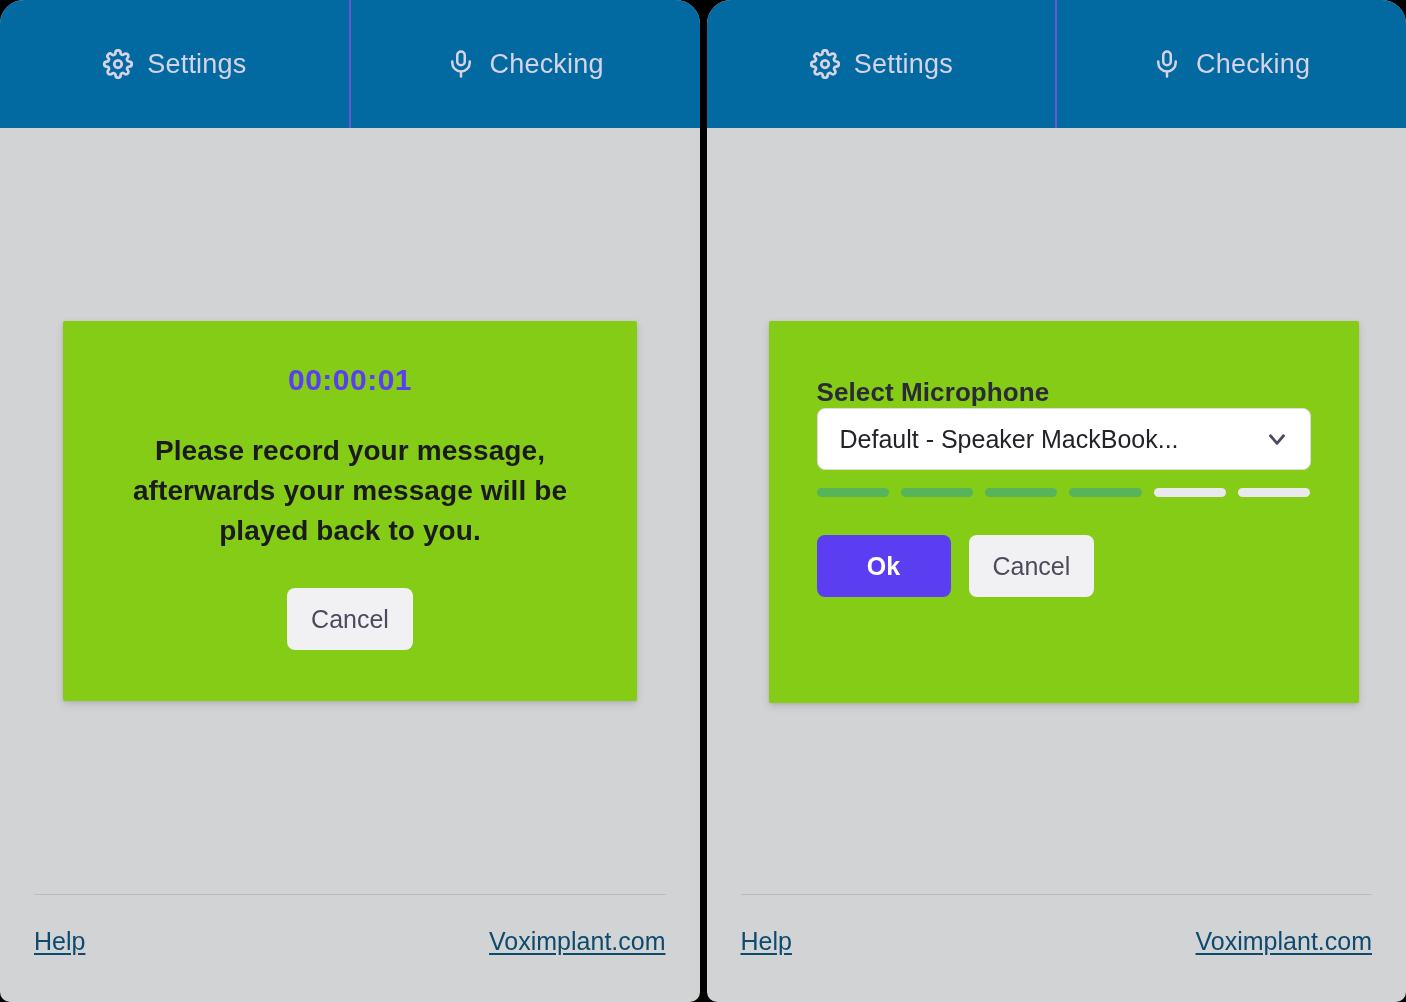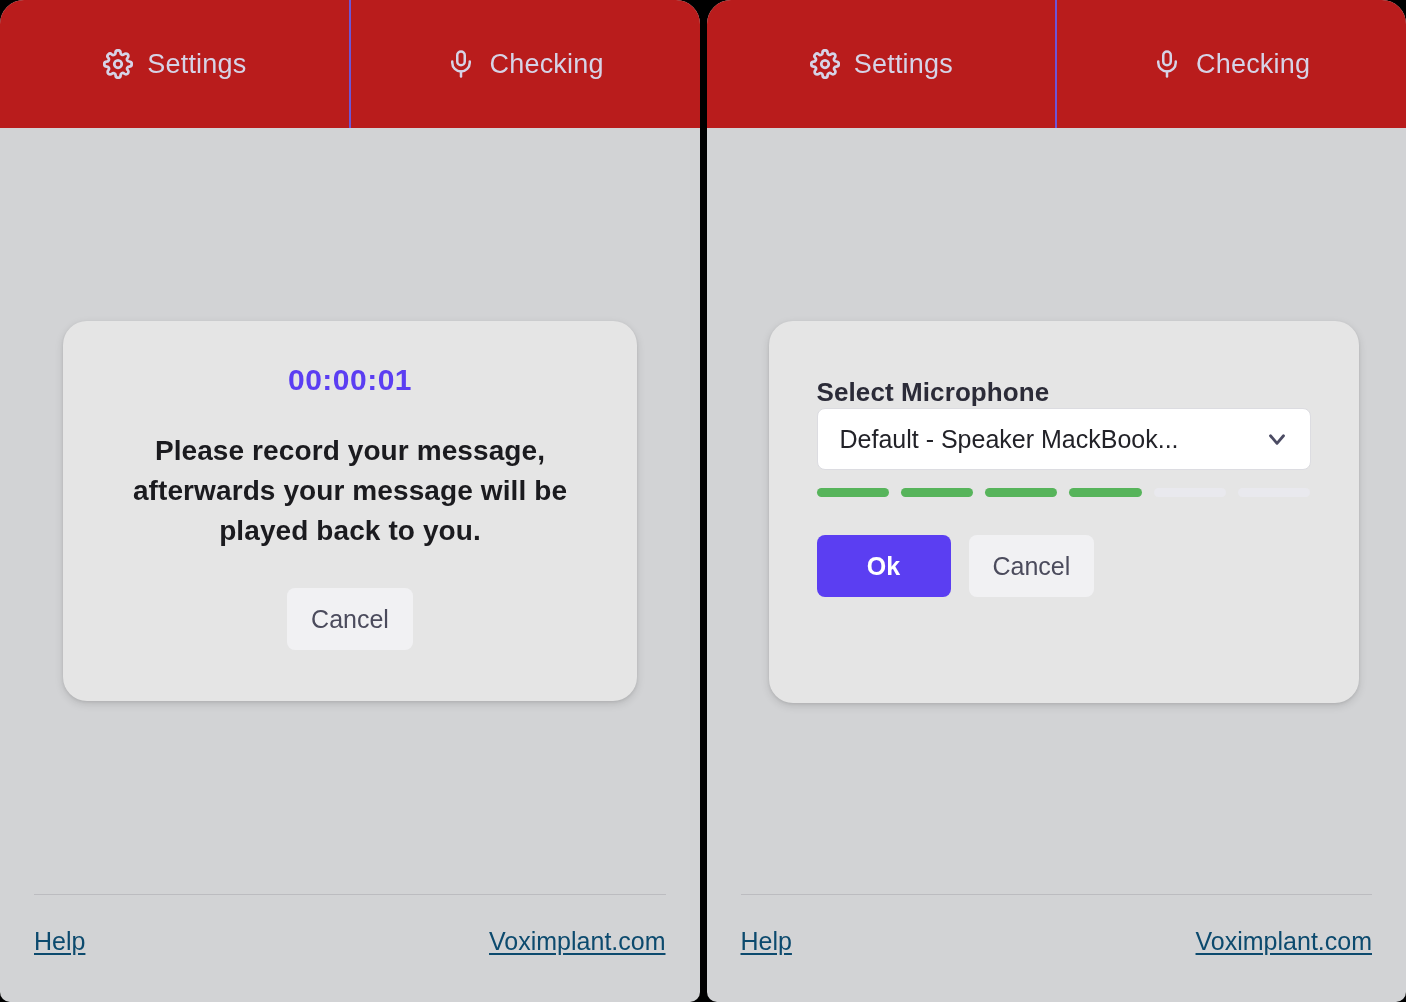--- a/index.html
+++ b/index.html
@@ -30,21 +30,21 @@
     background: #d2d3d5;
     border-radius: 24px 24px 10px 10px;
     overflow: hidden;
     display: flex;
     flex-direction: column;
   }
 
   
   .tabbar {
     height: 128px;
-    background: #b91c1c;
+    background: #0369a1;
     display: flex;
     align-items: center;
     flex: 0 0 auto;
     position: relative;
     text-align: center;
   }
 
   .tab {
     flex: 1 1 0;
     height: 128px;
@@ -80,22 +80,22 @@
     flex: 1 1 auto;
     position: relative;
     padding: 0 34px;
   }
 
   
   .card {
     position: absolute;
     left: 63px;
     top: 193px;
-    background: #e5e5e5;
-    border-radius: 24px;
+    background: #84cc16;
+    border-radius: 2px;
     box-shadow: 0 3px 9px rgba(0,0,0,0.13), 0 1px 3px rgba(0,0,0,0.08);
   }
 
   .card-left {
     width: 574px;
     height: 380px;
     padding: 44px 40px 0;
     text-align: center;
   }
 

